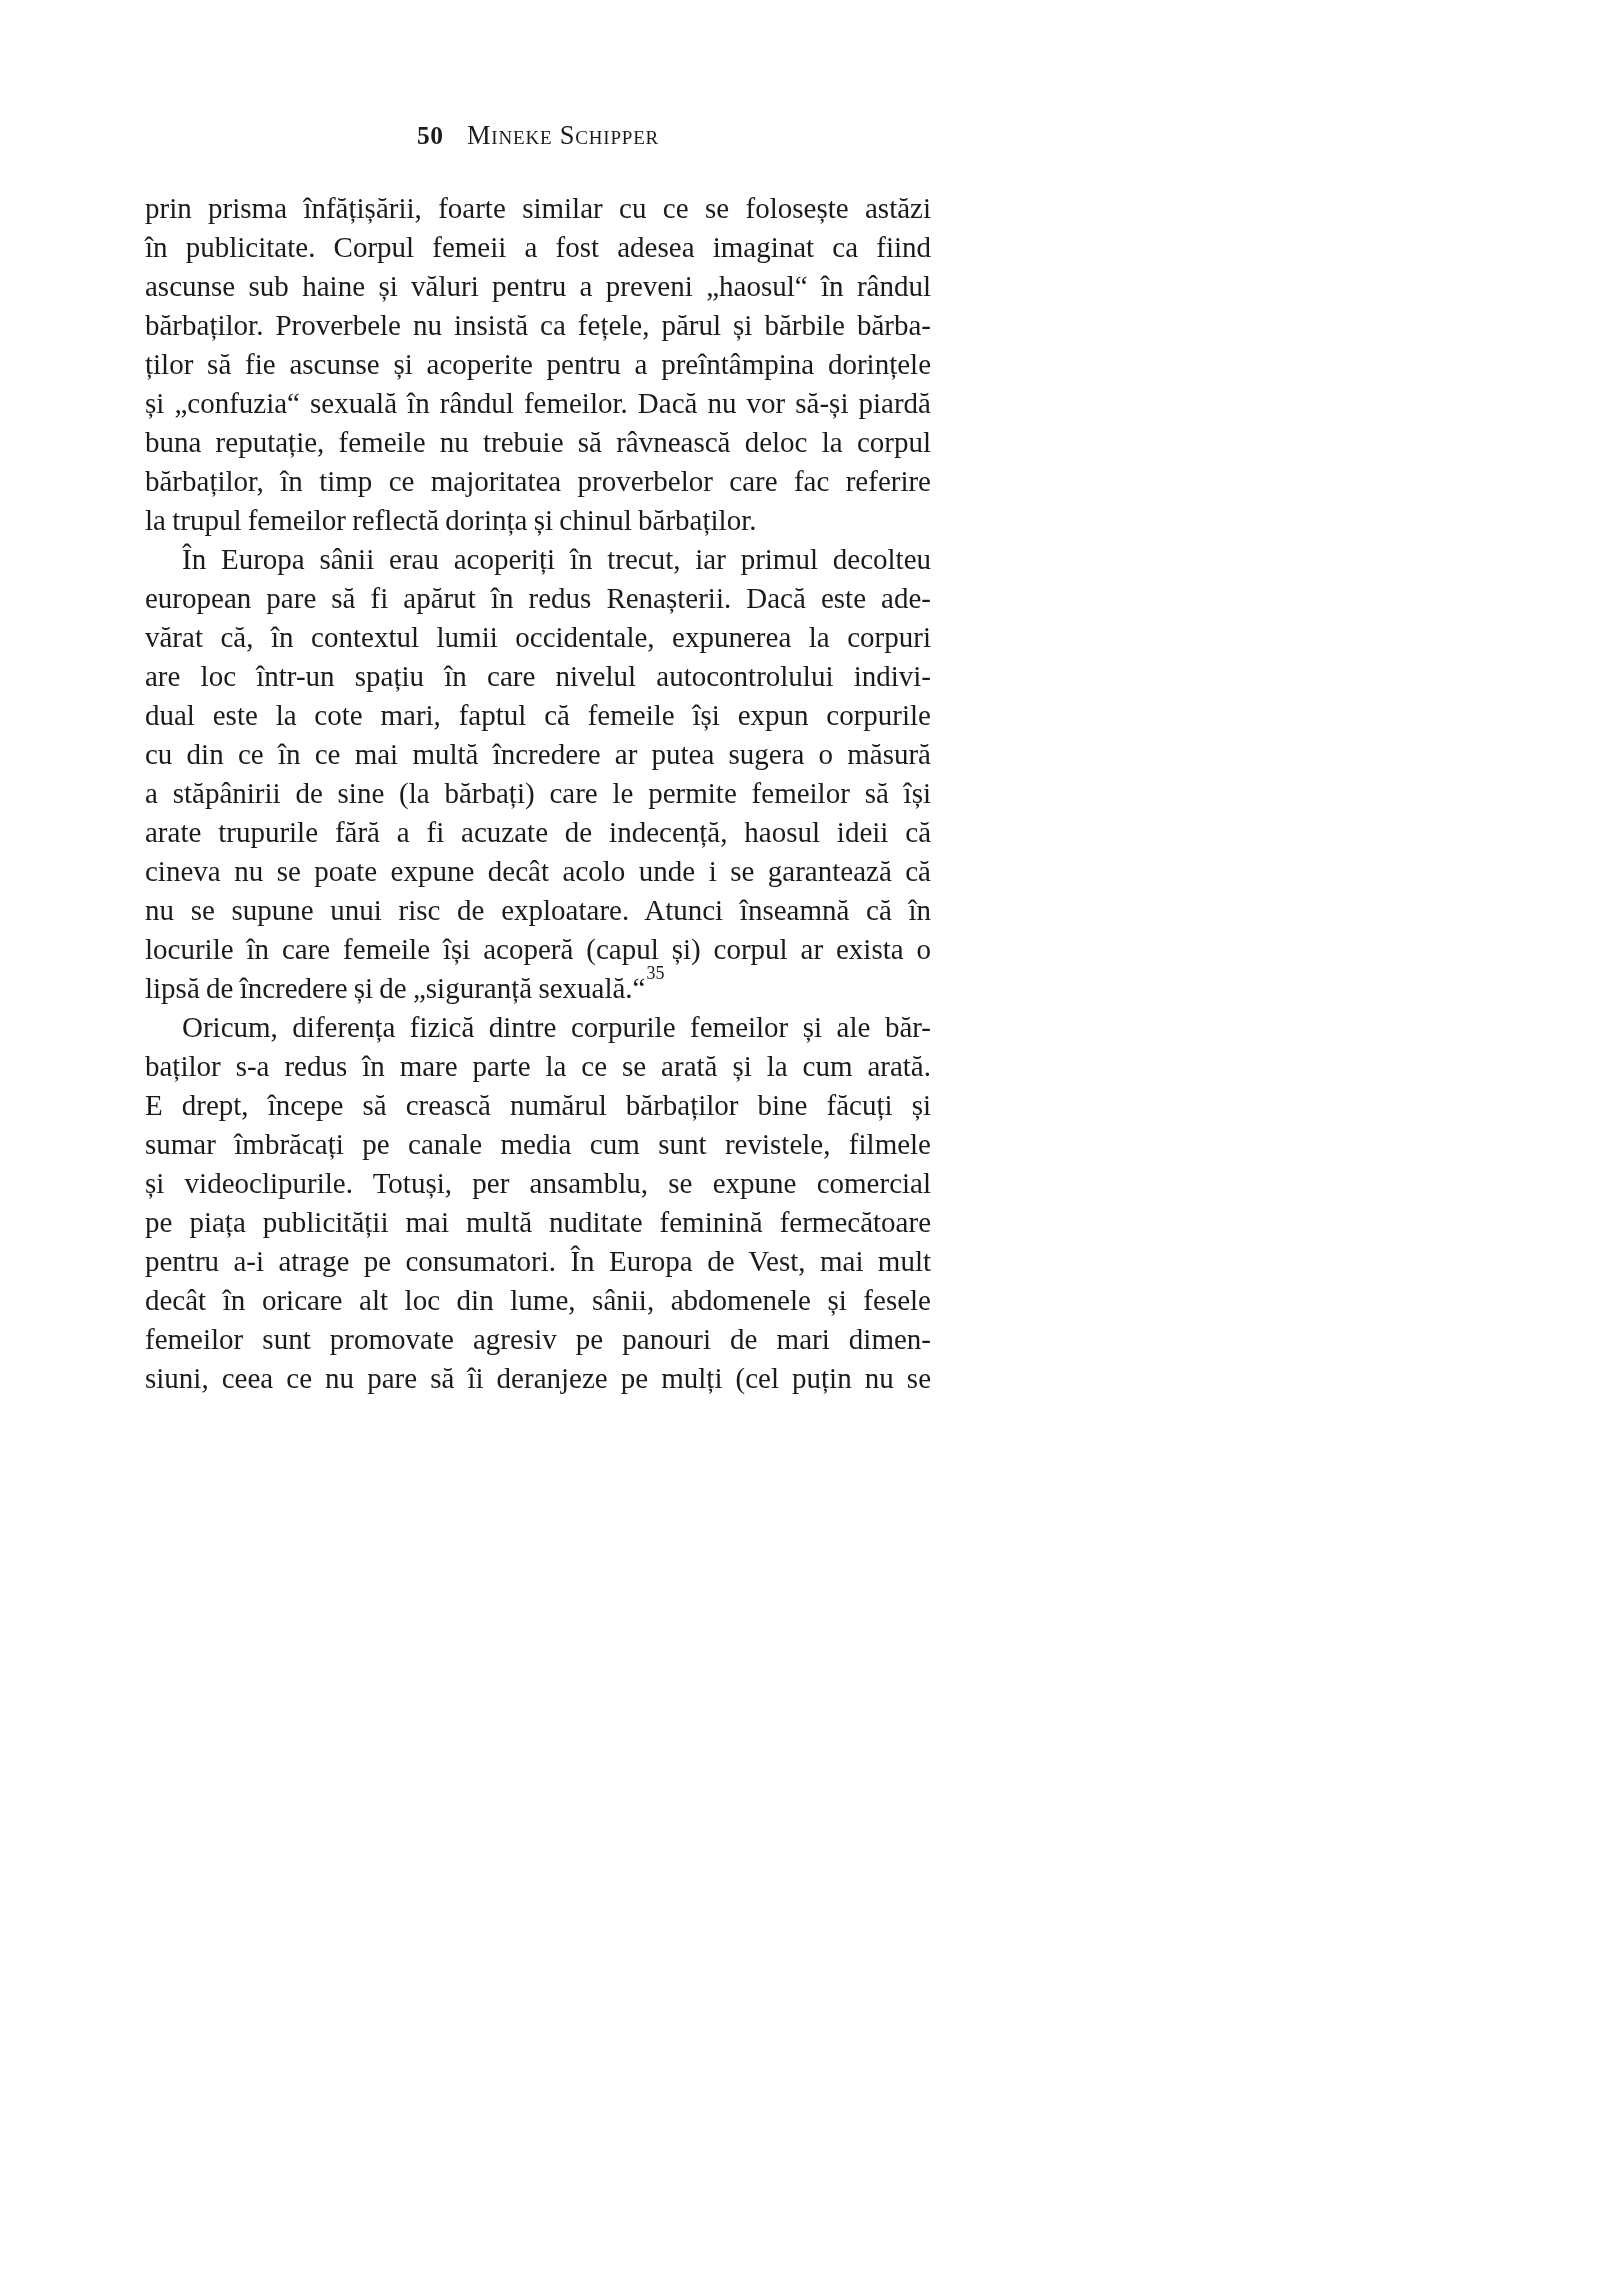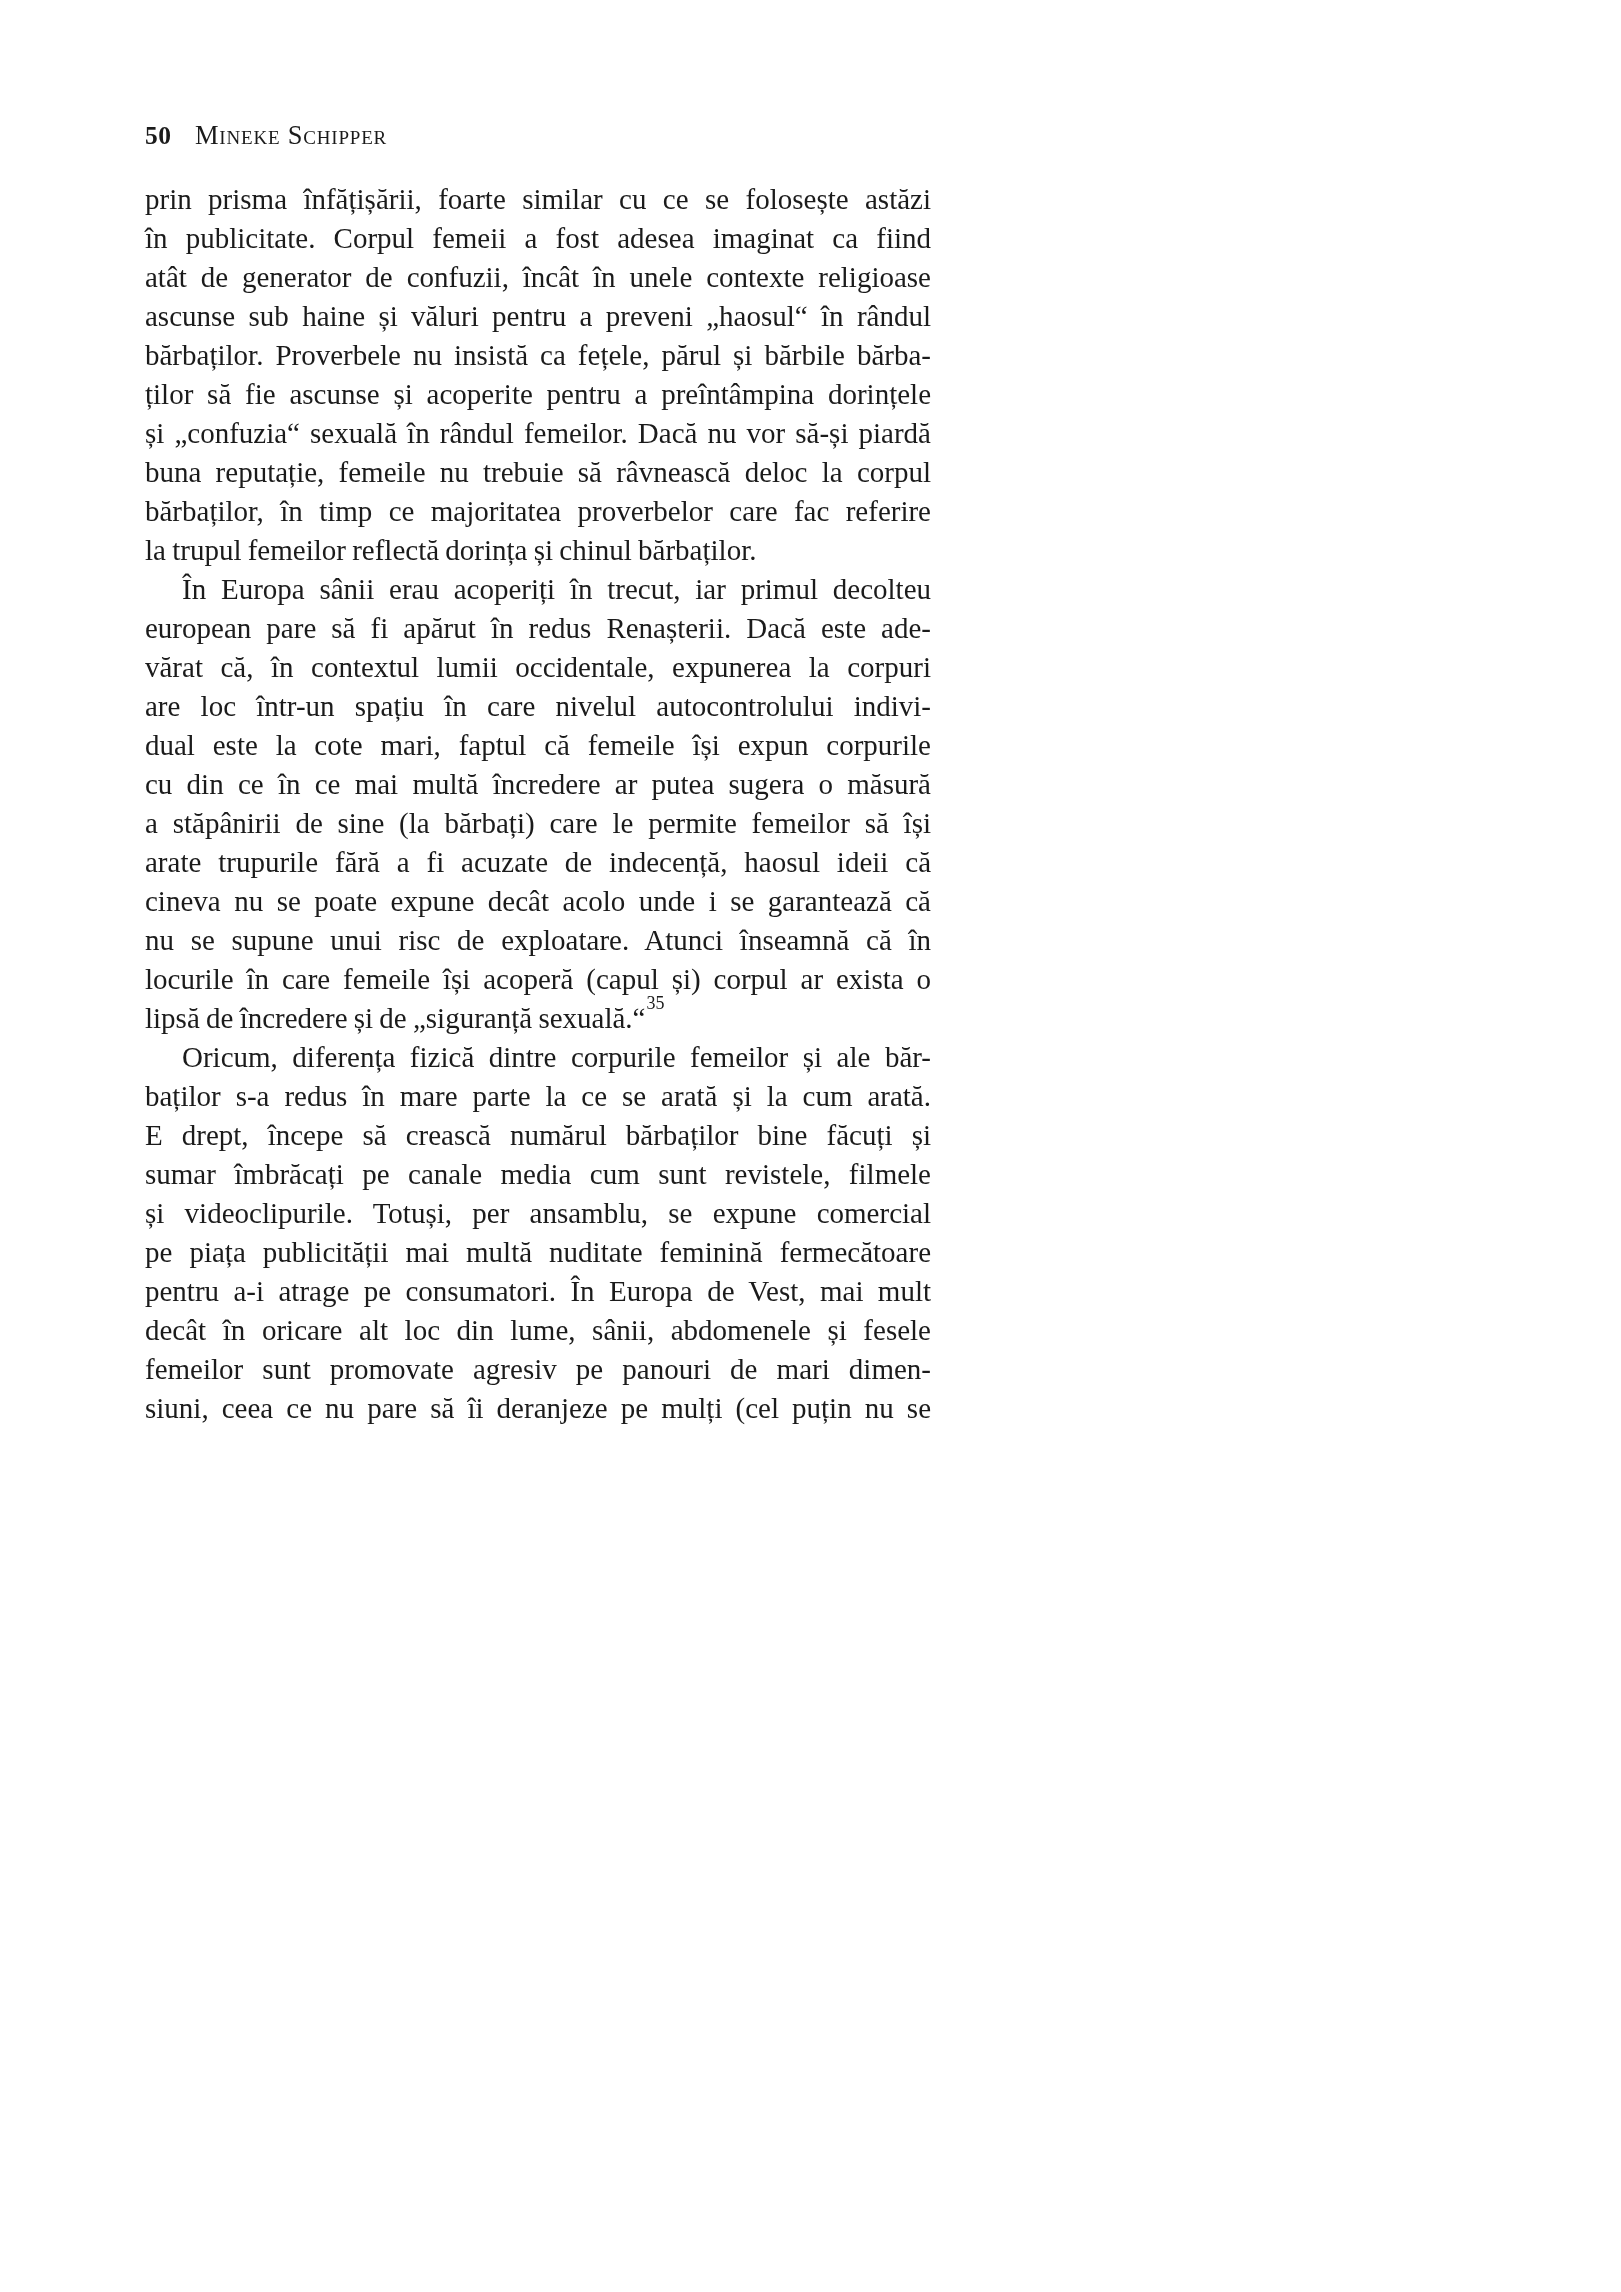--- a/index.html
+++ b/index.html
@@ -19,22 +19,23 @@
   .content {
     position: absolute;
     left: 145px;
     top: 120px;
     width: 786px;
   }
   .header {
     display: flex;
     align-items: baseline;
     gap: 23.5px;
-    margin-bottom: 29px;
+    margin-bottom: 38px;
     white-space: nowrap;
+    justify-content: center;
   }
   .page-number {
     font-weight: bold;
     font-size: 25.5px;
     letter-spacing: 0.5px;
   }
   .author {
     font-variant: small-caps;
     font-size: 26.5px;
     letter-spacing: 0.8px;
@@ -72,21 +73,20 @@
 <div class="page">
   <div class="content">
     <div class="header">
       <span class="page-number">50</span>
       <span class="author">Mineke Schipper</span>
     </div>
     <div class="body-text">
         <div class="para">
           <div class="line">prin prisma înfățișării, foarte similar cu ce se folosește astăzi</div>
           <div class="line">în publicitate. Corpul femeii a fost adesea imaginat ca fiind</div>
-          <div class="line">atât de generator de confuzii, încât în unele contexte religioase</div>
           <div class="line">ascunse sub haine și văluri pentru a preveni „haosul“ în rândul</div>
           <div class="line">bărbaților. Proverbele nu insistă ca fețele, părul și bărbile bărba-</div>
           <div class="line">ților să fie ascunse și acoperite pentru a preîntâmpina dorințele</div>
           <div class="line">și „confuzia“ sexuală în rândul femeilor. Dacă nu vor să-și piardă</div>
           <div class="line">buna reputație, femeile nu trebuie să râvnească deloc la corpul</div>
           <div class="line">bărbaților, în timp ce majoritatea proverbelor care fac referire</div>
           <div class="line para-end">la trupul femeilor reflectă dorința și chinul bărbaților.</div>
         </div>
         <div class="para indented">
           <div class="line">În Europa sânii erau acoperiți în trecut, iar primul decolteu</div>

